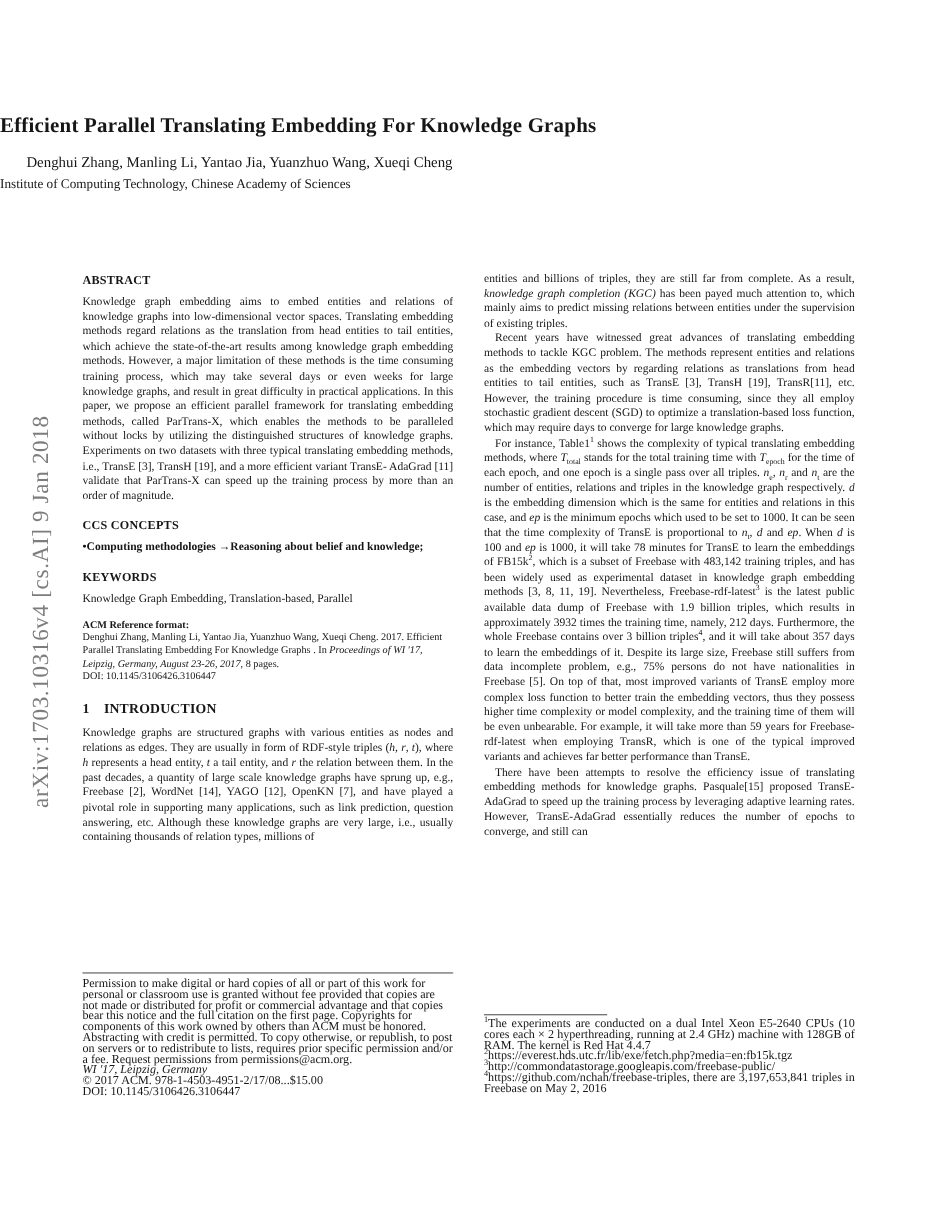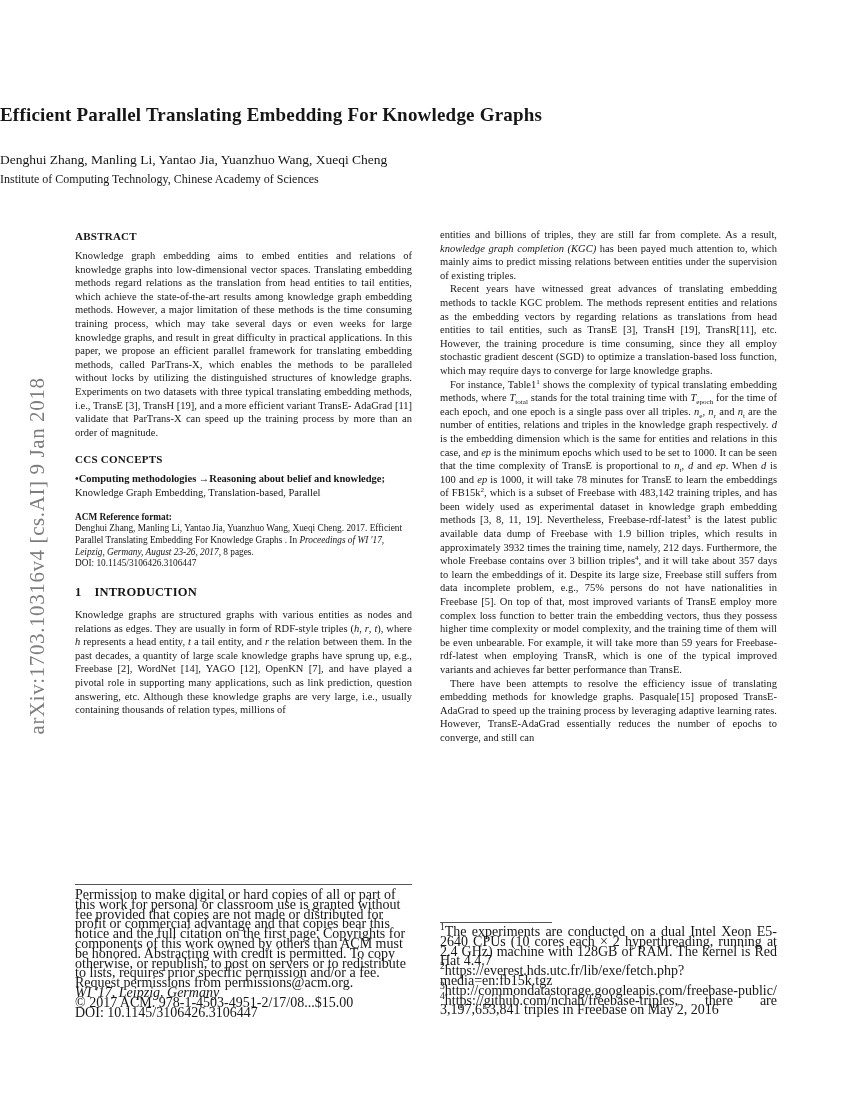--- a/index.html
+++ b/index.html
@@ -24,26 +24,26 @@
     font-size: 21px;
     letter-spacing: 0.6px;
   }
   .paper-header {
     position: absolute;
     top: 104px;
     left: 0;
     width: 100%;
   }
   .title { font-size: 19px; font-weight: bold; letter-spacing: 0.2px; }
-  .authors { margin-top: 26px; font-size: 13.5px; }
+  .authors { margin-top: 14px; font-size: 13.5px; padding-left: 24px; }
   .affil { margin-top: 4px; font-size: 12px; font-family: Liberation Serif, serif; }
   .emails { margin-top: 6px; font-size: 11.3px; }
   .columns {
     position: absolute;
-    top: 228px;
+    top: 247px;
     left: 75px;
     width: 702px;
     display: flex;
     gap: 28px;
     justify-content: center;
   }
   .col { width: 337px; }
   .col-left  { height: 648px; overflow: hidden; }
   .col-right { height: 686px; overflow: hidden; }
   h2.sec-head {
@@ -63,21 +63,21 @@
   .body {
     font-size: 10.5px;
     line-height: 13.6px;
     text-align: justify;
     hyphens: auto;
   }
   .indent { text-indent: 10px; }
   .bold { font-weight: bold; }
   .acmref { font-size: 9.3px; line-height: 11.7px; margin-top: 2px; }
   .acmref .cite { text-align: left; }
-  .smallprint { font-size: 14px; line-height: 9.8px; }
+  .smallprint { font-size: 11px; line-height: 9.8px; }
   .permission {
     position: absolute;
     top: 884px;
     left: 75px;
     width: 337px;
   }
   .perm-rule {
     width: 337px;
     border-top: 0.8px solid #555;
     margin-bottom: 5px;
@@ -114,20 +114,21 @@
 
   <div class="columns">
 
     <div class="col col-left">
       <h2 class="sec-head first">ABSTRACT</h2>
       <p class="body">Knowledge graph embedding aims to embed entities and relations of knowledge graphs into low-dimensional vector spaces. Translating embedding methods regard relations as the translation from head entities to tail entities, which achieve the state-of-the-art results among knowledge graph embedding methods. However, a major limitation of these methods is the time consuming training process, which may take several days or even weeks for large knowledge graphs, and result in great difficulty in practical applications. In this paper, we propose an efficient parallel framework for translating embedding methods, called ParTrans-X, which enables the methods to be paralleled without locks by utilizing the distinguished structures of knowledge graphs. Experiments on two datasets with three typical translating embedding methods, i.e., TransE [3], TransH [19], and a more efficient variant TransE- AdaGrad [11] validate that ParTrans-X can speed up the training process by more than an order of magnitude.</p>
 
       <h2 class="sec-head">CCS CONCEPTS</h2>
       <p class="body bold">•Computing methodologies →Reasoning about belief and knowledge;</p>
 
+      <h2 class="sec-head">KEYWORDS</h2>
       <p class="body">Knowledge Graph Embedding, Translation-based, Parallel</p>
 
       <div class="acmref">
         <div class="bold" style="margin-top:12px;">ACM Reference format:</div>
         <p class="cite"><span>Denghui Zhang, Manling Li, Yantao Jia, Yuanzhuo Wang, Xueqi Cheng. 2017. Efficient Parallel Translating Embedding For Knowledge Graphs . In </span><i>Proceedings of WI '17, Leipzig, Germany, August 23-26, 2017,</i><span> 8 pages.</span></p>
         <div>DOI: 10.1145/3106426.3106447</div>
       </div>
 
       <h2 class="section-heading"><span class="secnum">1</span><span>INTRODUCTION</span></h2>
       <p class="body"><span>Knowledge graphs are structured graphs with various entities as nodes and relations as edges. They are usually in form of RDF-style triples (</span><i>h</i><span>, </span><i>r</i><span>, </span><i>t</i><span>), where </span><i>h</i><span> represents a head entity, </span><i>t</i><span> a tail entity, and </span><i>r</i><span> the relation between them. In the past decades, a quantity of large scale knowledge graphs have sprung up, e.g., Freebase [2], WordNet [14], YAGO [12], OpenKN [7], and have played a pivotal role in supporting many applications, such as link prediction, question answering, etc. Although these knowledge graphs are very large, i.e., usually containing thousands of relation types, millions of</span></p>

